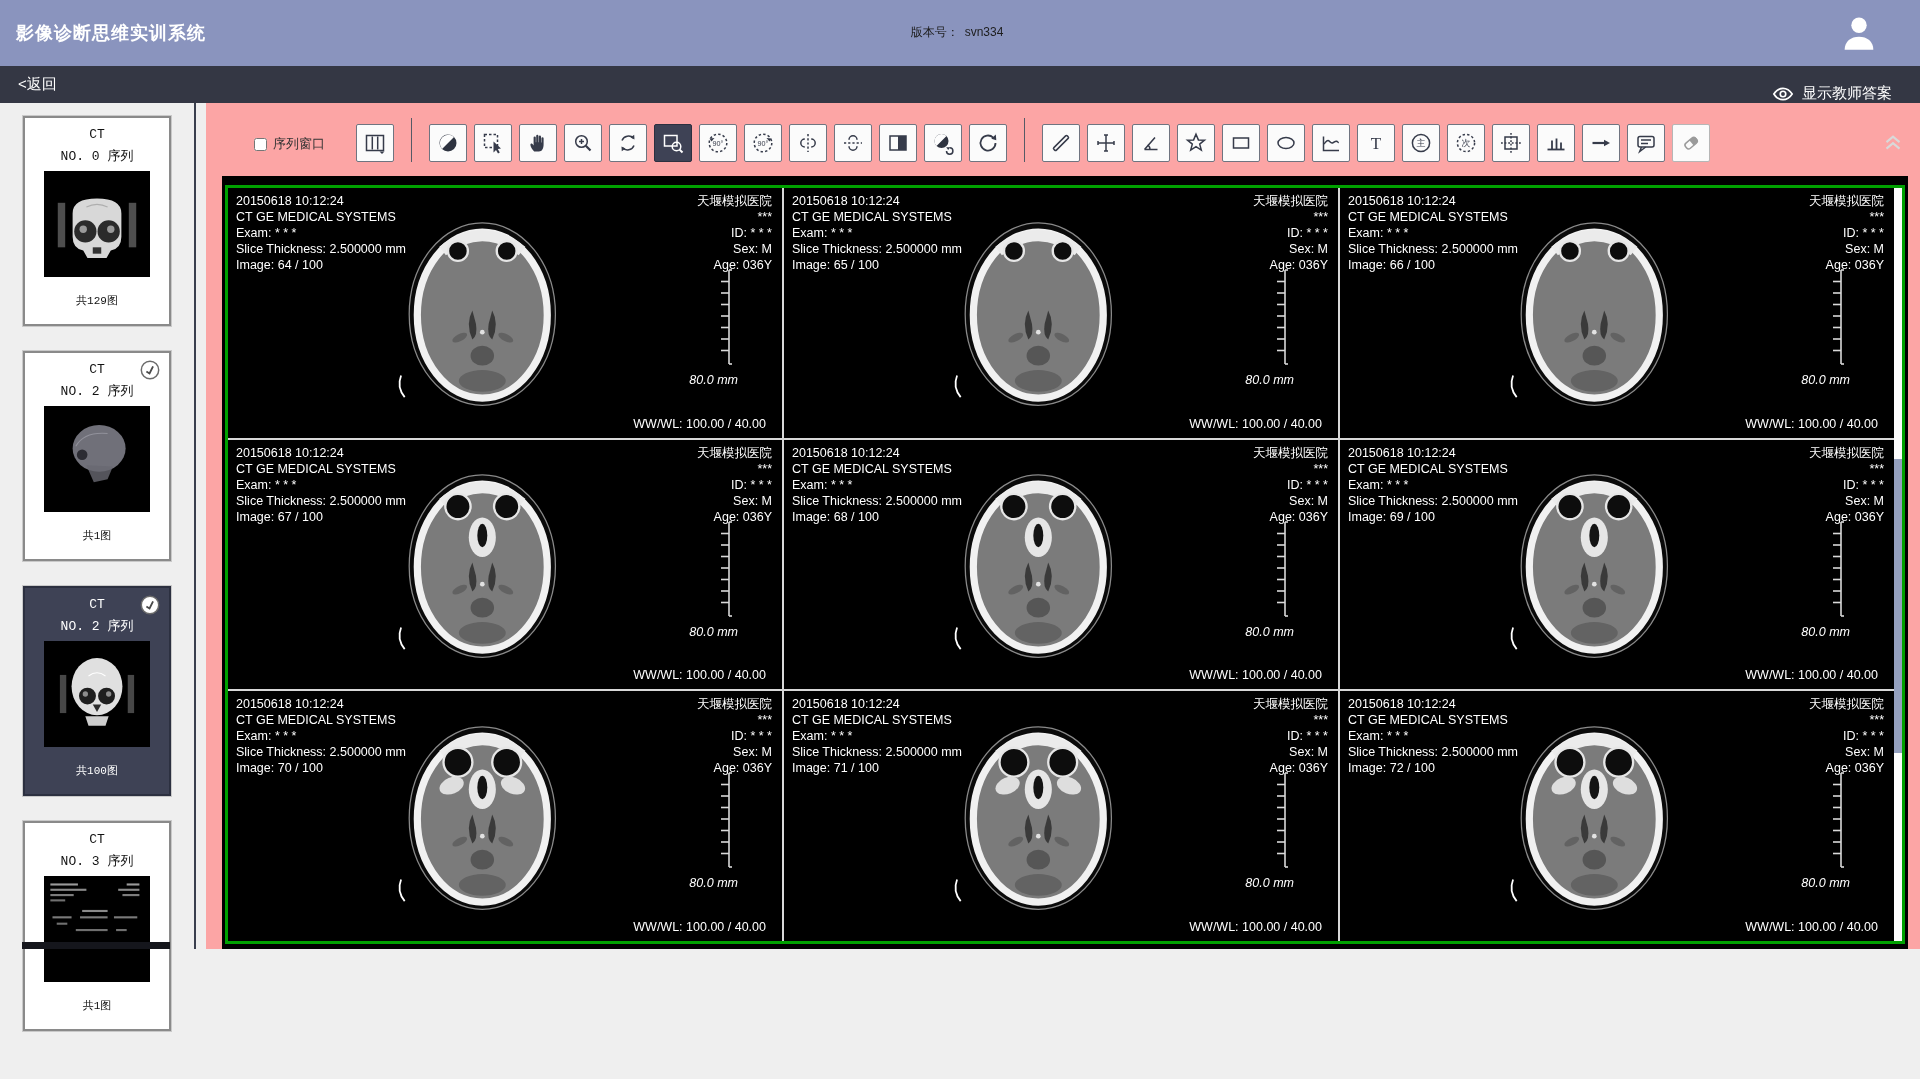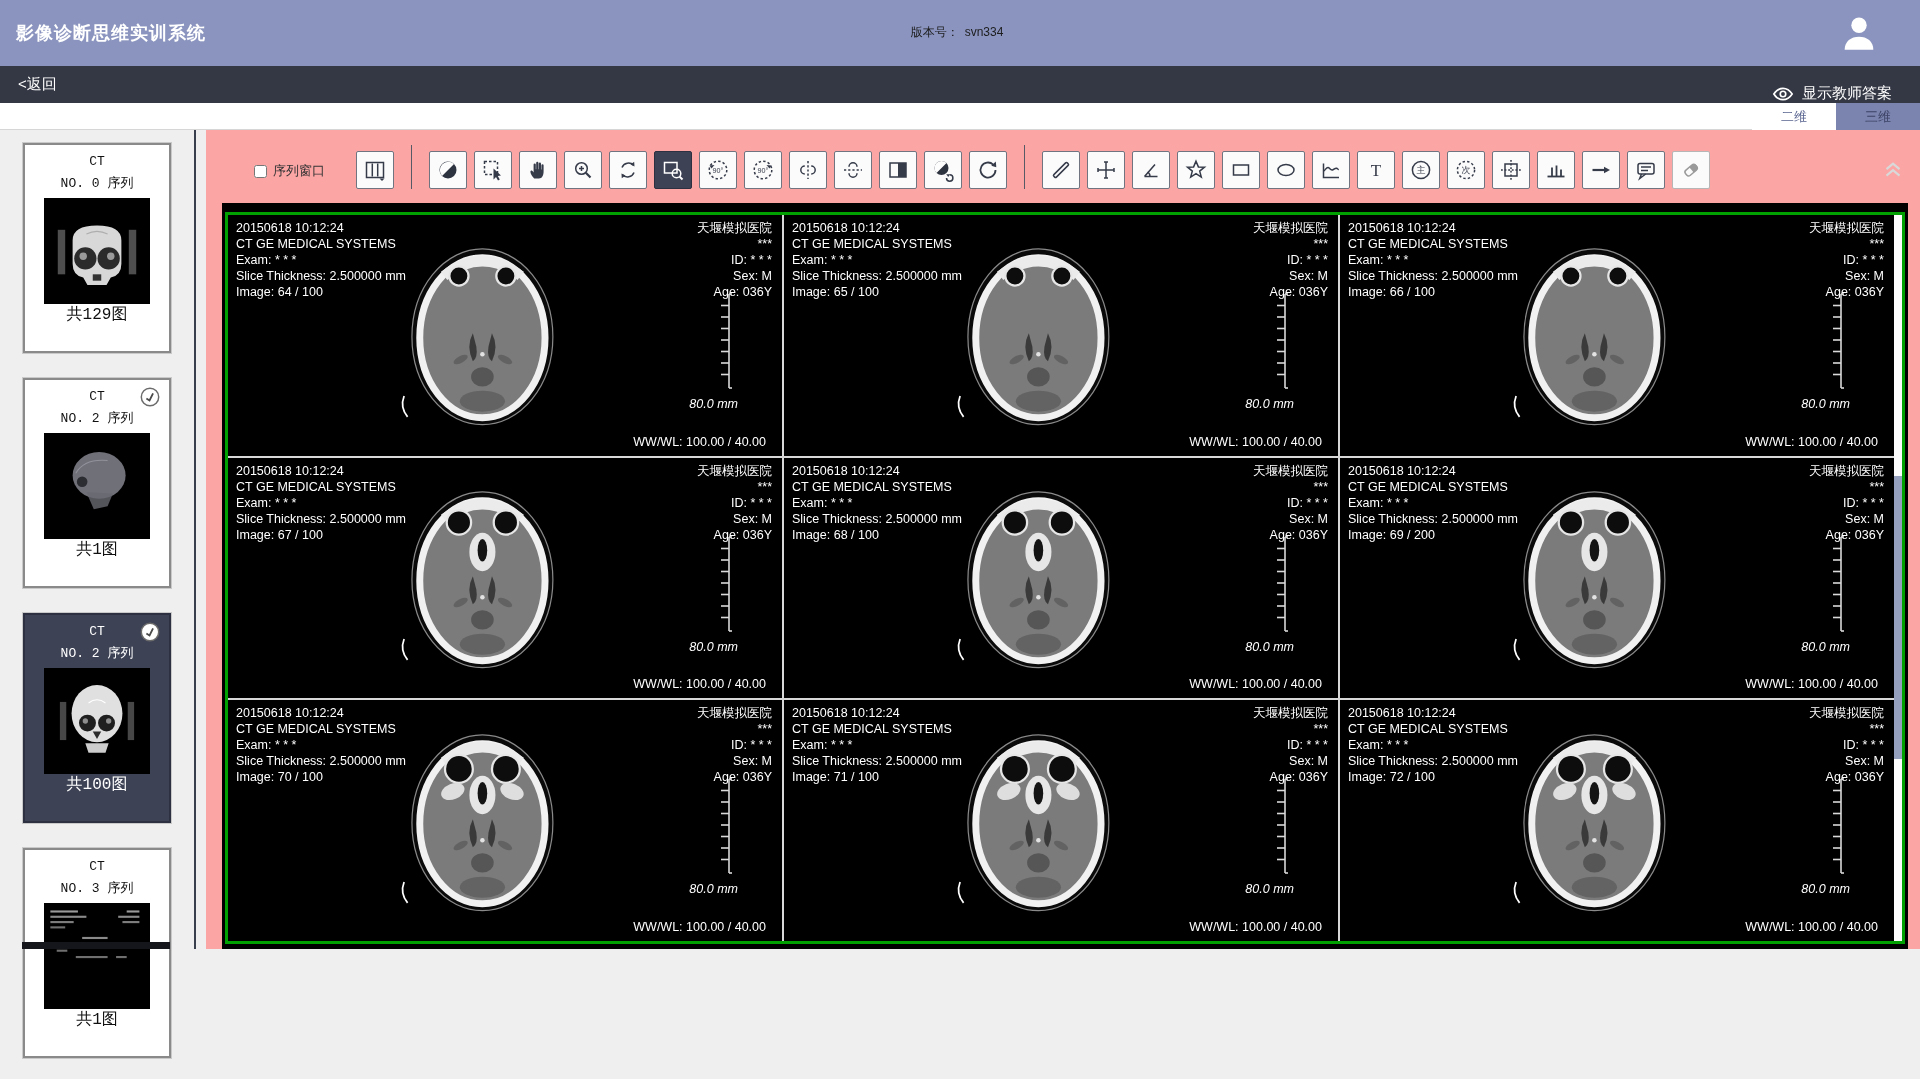--- a/index.html
+++ b/index.html
@@ -28,21 +28,21 @@
   
   .content { flex:1; display:flex; min-height:0; }
 
   
   .sidebar { width:196px; background:#efefef; border-right:2px solid #3a3f4e; position:relative; padding-top:13px; flex:0 0 auto; }
   .card { width:148px; margin:0 auto 25px auto; background:#fff; border:2px solid #8a8a8a; outline:1px solid #c9c9c9; height:210px; position:relative; text-align:center; font-family:"Liberation Mono","DejaVu Sans Mono",monospace; color:#111; cursor:pointer; }
   .card .mod { font-size:13px; margin-top:9px; }
   .card .ser { font-size:13px; margin-top:5px; }
   .card .thumb { width:106px; height:106px; margin:6px auto 0 auto; background:#000; }
   .card .thumb svg { width:100%; height:100%; display:block; }
-  .card .cnt { font-size:16px; margin-top:0; }
+  .card .cnt { font-size:11px; margin-top:16px; }
   .card.selected { background:var(--selected-bg,#3E4255); color:#fff; border-color:#2c3040; }
   .card .badge { position:absolute; top:6px; right:8px; width:22px; height:22px; }
   .partial-card { position:absolute; bottom:0; left:22px; width:148px; height:7px; background:#15161c; }
 
   
   .main { flex:1; display:flex; flex-direction:column; min-width:0; background:#fca5a5;margin-left:10px; }
 
   
   .toolbar { height:73px; display:flex; align-items:flex-end; padding:0 10px 14px 48px; gap:7px; flex:0 0 auto; position:relative; }
   .seqwin { display:flex; align-items:center; gap:6px; font-size:13px; color:#333; margin-right:24px; margin-bottom:9px; cursor:pointer; }
@@ -97,24 +97,20 @@
       <span>
         <svg viewBox="0 0 24 24" fill="none" stroke="#fff" stroke-width="1.8">
             <path d="M2 12s4-6.2 10-6.2S22 12 22 12s-4 6.2-10 6.2S2 12 2 12z"></path>
             <circle cx="12" cy="12" r="3"></circle>
           </svg>
       </span>
       <span>显示教师答案</span>
     </span>
   </nav>
 
-  <div class="tabstrip">
-    <div class="tab active">二维</div>
-    <div class="tab inactive">三维</div>
-  </div>
 
   <div class="content">
     <aside class="sidebar">
       <div id="series-list">
           <div class="card">
             <div class="mod">CT</div>
             <div class="ser">NO. 0 序列</div>
             <div class="thumb">
               <svg viewBox="0 0 100 100">
                 <rect width="100" height="100" fill="#000"></rect>
@@ -744,21 +740,21 @@
     <ellipse cx="146" cy="158" rx="9" ry="4" fill="#4f4f4f" opacity="0.55" transform="rotate(28 146 158)"></ellipse>
     <circle cx="120" cy="152" r="2.6" fill="#e2e2e2"></circle>
     <path d="M30 200q-5 13 4 24" stroke="#fff" stroke-width="2" fill="none"></path>
   </svg>
                 </div>
                 <div class="ovl tl">
        <div>20150618 10:12:24</div>
        <div>CT GE MEDICAL SYSTEMS</div>
        <div>Exam: * * *</div>
        <div>Slice Thickness: 2.500000 mm</div>
-       <div>Image: 69 / 200</div>
+       <div>Image: 69 / 100</div>
      </div>
                 <div class="ovl tr">
        <div>天堰模拟医院</div>
        <div>***</div>
        <div>ID: * * *</div>
        <div>Sex: M</div>
        <div>Age: 036Y</div>
      </div>
                 <div class="ruler">
                   <svg viewBox="0 0 16 98" fill="none" stroke="#d9d9d9" stroke-width="1.6">

